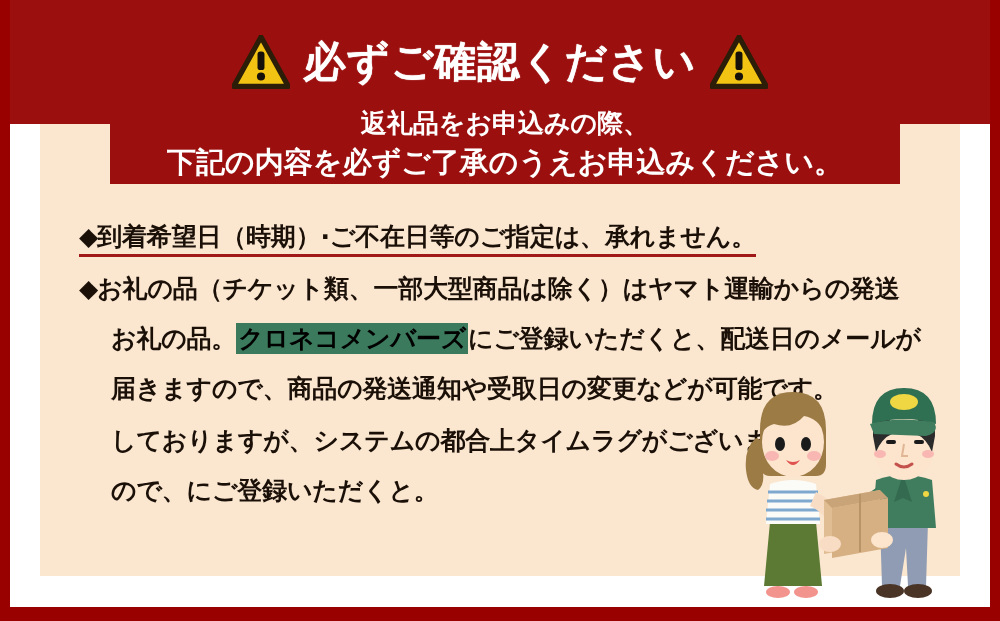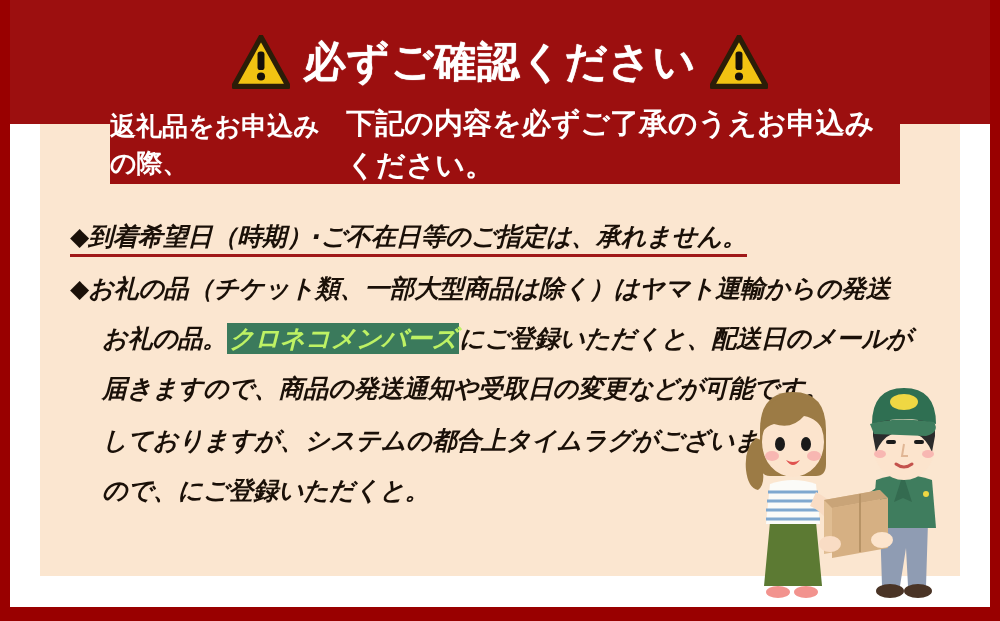--- a/index.html
+++ b/index.html
@@ -39,50 +39,49 @@
     left:30px; top:110px;
     width:920px; height:466px;
     background:#fbe6d0;
   }
   
   #sub-banner {
     position:absolute;
     left:100px; top:105px;
     width:790px; height:79px;
     background:#9c0f0f;
-    display:flex; flex-direction:row;
+    display:flex; flex-direction:column;
     align-items:center; justify-content:center;
     color:#ffffff;
     font-weight:bold;
     font-size:26px;
     line-height:1.42;
   }
   #sub-banner .l2 { font-size:29px; }
   
   #body-text {
     position:absolute;
-    left:60px; top:212px;
+    left:69px; top:212px;
     width:880px;
     color:#1a1008;
     font-size:25px;
     font-weight:bold;
     line-height:50px;
     letter-spacing:-0.2px;
-    font-style:italic;
   }
   .bullet-item { margin-bottom:2px; }
   .bline { white-space:nowrap; display:block; height:50px; }
   .bline.indent { padding-left:32px; }
   .underlined {
     border-bottom:3px solid #a01818;
     padding-bottom:3px;
   }
   .hl-kuroneko {
     background:#3b7a5c;
-    color:#bef264;
+    color:#000000;
     padding:1px 2px;
   }
   .diamond { letter-spacing:-1px; }
   
   #illustration {
     position:absolute;
     right:30px; bottom:0;
     width:230px; height:235px;
     pointer-events:none;
   }

